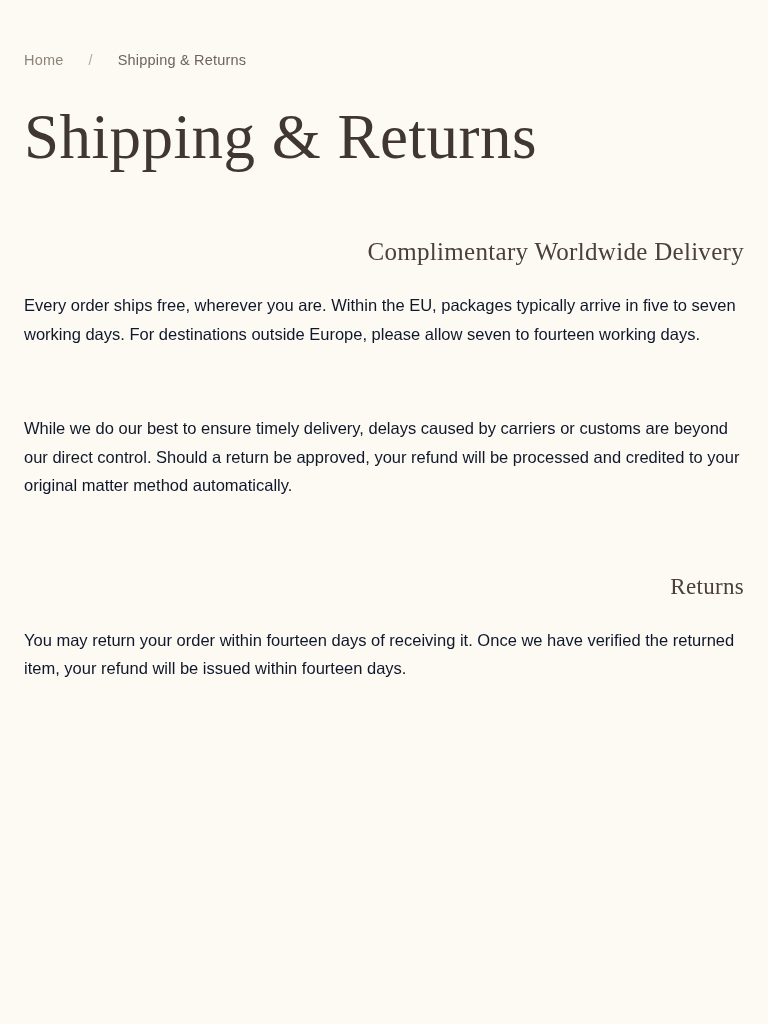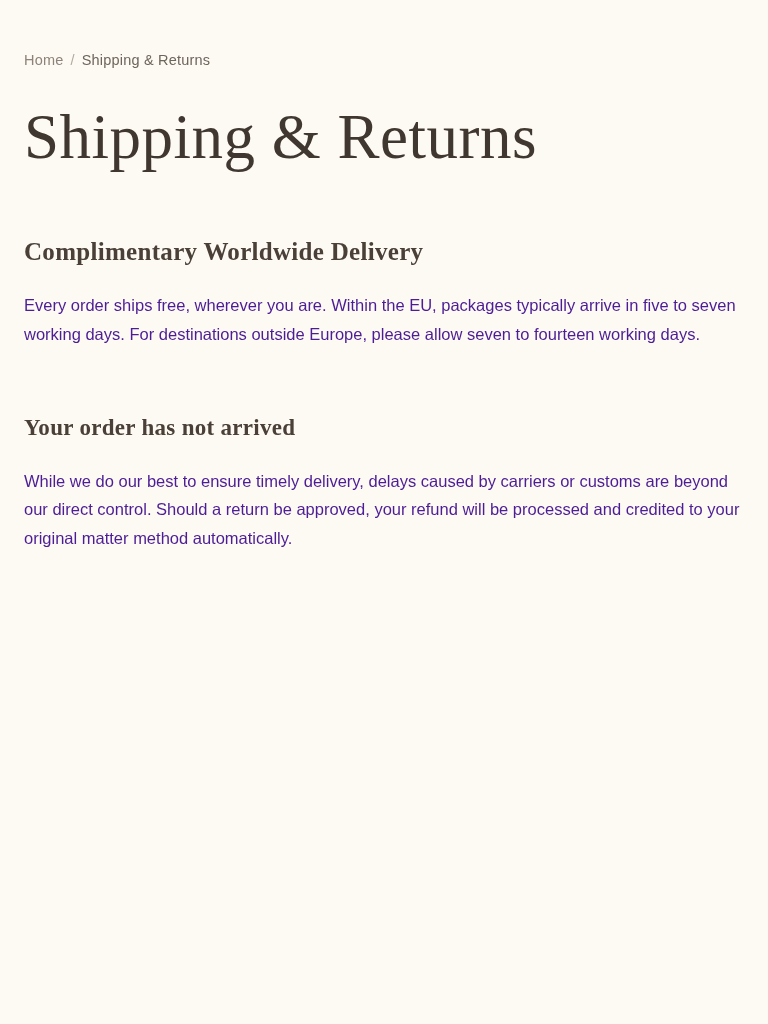--- a/index.html
+++ b/index.html
@@ -20,21 +20,21 @@
     padding: 52px 24px 40px 24px;
   }
   
   .breadcrumb {
     font-size: 14.5px;
     color: #8d8379;
     letter-spacing: 0.2px;
     margin-bottom: 36px;
     display: flex;
     align-items: center;
-    gap: 7px;
+    gap: 25px;
   }
   .breadcrumb .crumb-link {
     color: #8d8379;
     text-decoration: none;
     cursor: pointer;
   }
   .breadcrumb .crumb-sep {
     color: #b3aaa0;
   }
   .breadcrumb .crumb-current {
@@ -52,34 +52,35 @@
   }
   
   .section {
     margin-bottom: 44px;
   }
   .section:last-child {
     margin-bottom: 0;
   }
   .section-heading {
     font-family: "Liberation Serif", serif;
-    font-weight: 700;
+    font-weight: 400;
     font-size: 25px;
     line-height: 1.25;
     letter-spacing: 0.3px;
     color: #4a4038;
-    margin: 0 0 24px 0;
+    margin: 8px 0 24px 0;
+    text-align: right;
   }
   .section-heading.sub {
     font-size: 23px;
   }
   p.body-text {
     font-size: 16.5px;
     line-height: 1.72;
-    color: #4c1d95;
+    color: #0f172a;
     margin: 0 0 22px 0;
     max-width: 722px;
   }
   p.body-text:last-child {
     margin-bottom: 0;
   }
   .spacer-lg {
     height: 22px;
   }
 </style>
@@ -97,23 +98,26 @@
   <h1 class="page-title">Shipping &amp; Returns</h1>
 
   <section class="section">
     <h2 class="section-heading">Complimentary Worldwide Delivery</h2>
     <p class="body-text">Every order ships free, wherever you are. Within the EU, packages typically arrive in five to seven working days. For destinations outside Europe, please allow seven to fourteen working days.</p>
   </section>
 
   <div class="spacer-lg"></div>
 
   <section class="section">
-    <h2 class="section-heading sub">Your order has not arrived</h2>
     <p class="body-text">While we do our best to ensure timely delivery, delays caused by carriers or customs are beyond our direct control. Should a return be approved, your refund will be processed and credited to your original matter method automatically.</p>
   </section>
 
   <div class="spacer-lg"></div>
 
+  <section class="section">
+    <h2 class="section-heading sub">Returns</h2>
+    <p class="body-text">You may return your order within fourteen days of receiving it. Once we have verified the returned item, your refund will be issued within fourteen days.</p>
+  </section>
 
   <div class="spacer-lg"></div>
 
 
 </div>
 
 </body></html>

